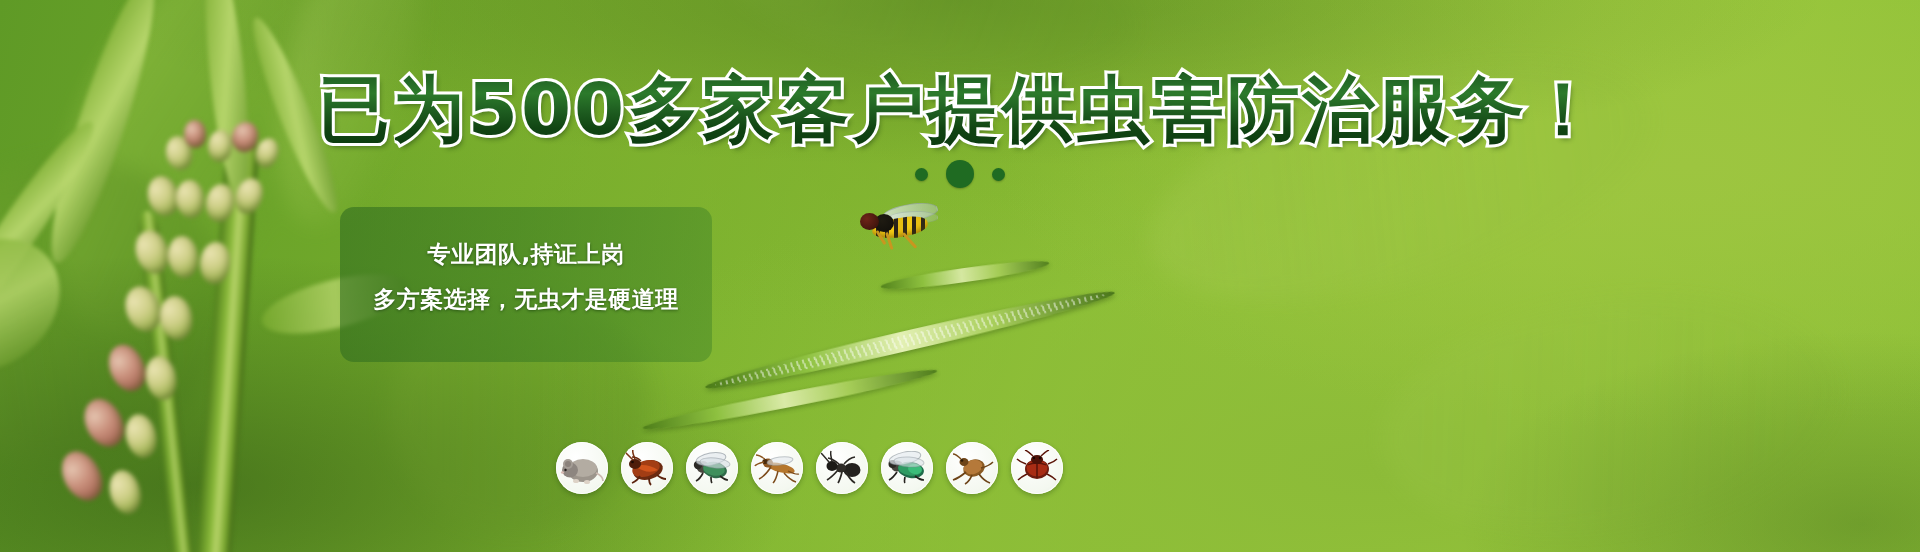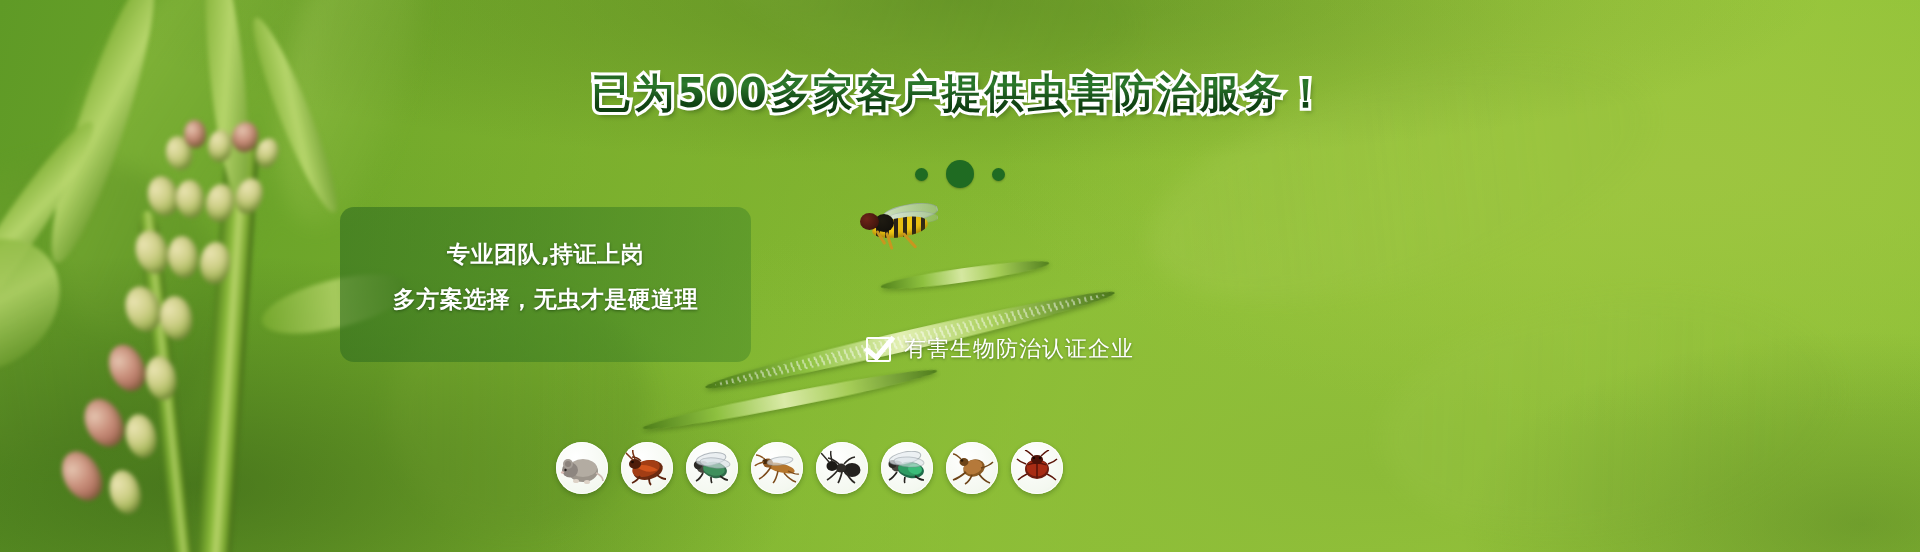--- a/index.html
+++ b/index.html
@@ -108,21 +108,21 @@
 
   
   .headline-wrap {
     position: absolute; left: 0; right: 0; top: 72px;
     text-align: center;
     z-index: 8;
   }
   .headline {
     display: inline-block;
     font-family: "DejaVu Sans", "Liberation Sans", sans-serif;
-    font-size: 40px;
+    font-size: 72px;
     font-weight: bold;
     letter-spacing: 3px;
     line-height: 1.05;
     background-image: linear-gradient(180deg, #1d5c22 0%, #2c7a2b 28%, #1e5d20 52%, #114513 74%, #0c3a10 100%);
     -webkit-background-clip: text;
     background-clip: text;
     color: transparent;
     -webkit-text-fill-color: transparent;
     -webkit-text-stroke: 0px transparent;
     position: relative;
@@ -151,21 +151,21 @@
     display: flex; align-items: center; justify-content: center; gap: 18px;
     z-index: 8;
   }
   .dot { border-radius: 50%; background: #1f6b22; box-shadow: 0 1px 2px rgba(0,0,0,.25); }
   .dot.s { width: 13px; height: 13px; }
   .dot.m { width: 28px; height: 28px; }
 
   
   .panel {
     position: absolute;
-    left: 340px; top: 207px; width: 411px; height: 155px;
+    left: 340px; top: 207px; width: 372px; height: 155px;
     border-radius: 14px 14px 14px 14px;
     background: linear-gradient(100deg, rgba(46,106,30,0.58) 0%, rgba(60,124,34,0.62) 45%, rgba(74,139,40,0.55) 100%);
     z-index: 9;
     display: flex; flex-direction: column; justify-content: center; align-items: center;
     padding: 8px 27px 10px;
   }
   .panel-line {
     color: #ffffff;
     font-family: "DejaVu Sans", "Liberation Sans", sans-serif;
     font-weight: bold;
@@ -304,24 +304,20 @@
     <span class="dot m"></span>
     <span class="dot s"></span>
   </div>
 
   <div class="panel">
     <div class="panel-line l1">专业团队,持证上岗</div>
     <div class="panel-line l2">多方案选择，无虫才是硬道理</div>
   </div>
 
   <div class="features">
-    <div class="feature-row">
-      <span class="cb"></span>
-      <span class="feature-text">有害生物防治认证企业</span>
-    </div>
   </div>
 
   <div class="pests">
 
     <div class="pest">
       <svg width="46" height="34" viewBox="0 0 46 34">
         <ellipse cx="24" cy="20" rx="15" ry="11" fill="#9c958c"></ellipse>
         <ellipse cx="24" cy="17" rx="14" ry="9" fill="#b3aca2"></ellipse>
         <ellipse cx="11" cy="19" rx="8" ry="7.5" fill="#8d8680"></ellipse>
         <circle cx="9" cy="13" r="5" fill="#a49d95"></circle>

